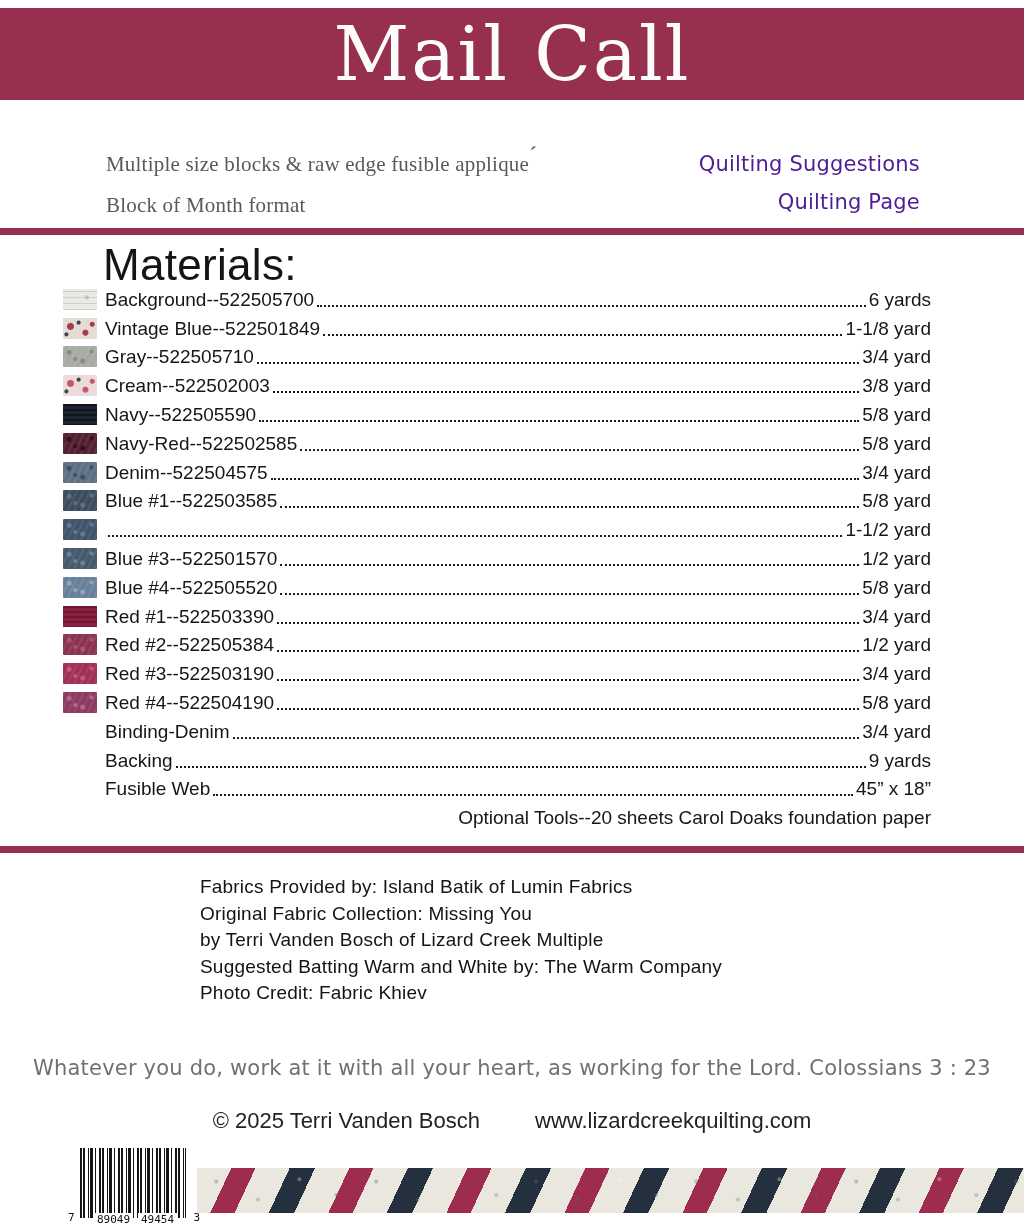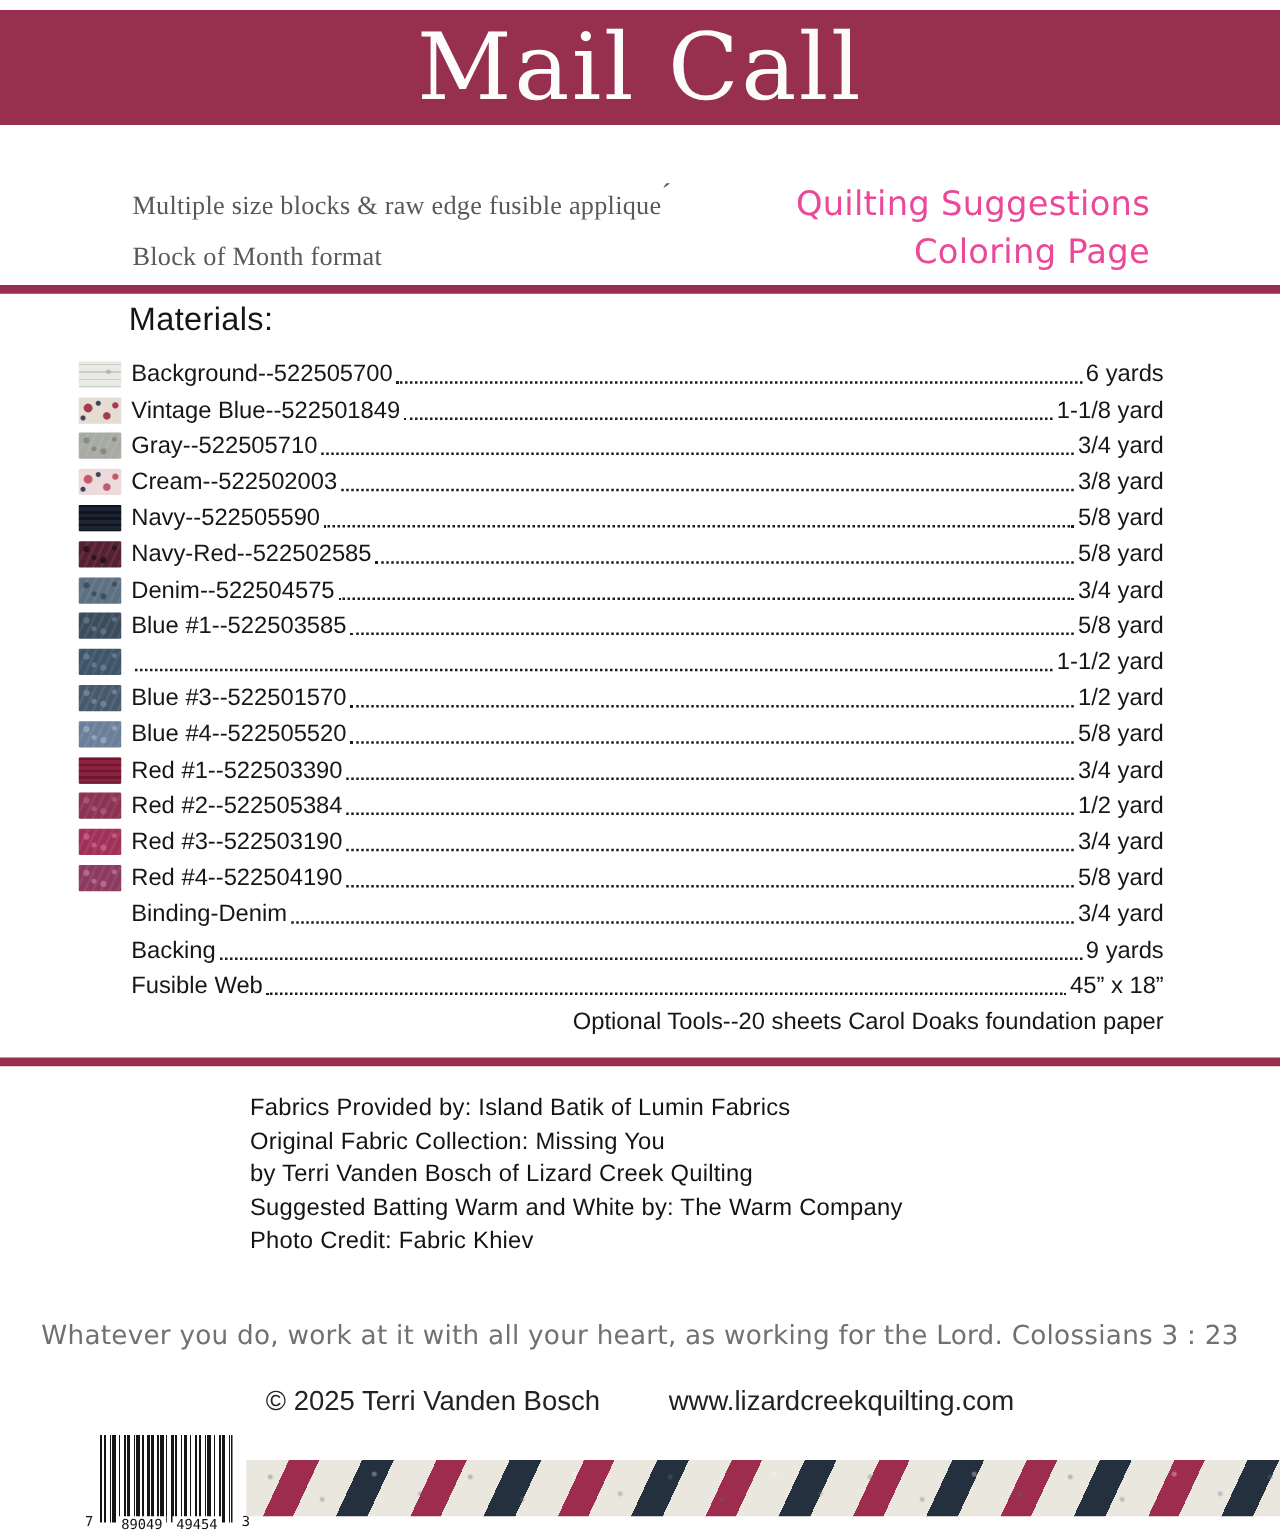--- a/index.html
+++ b/index.html
@@ -28,33 +28,33 @@
   .subtitle-left{
     top:150px;left:106px;
     font-family:"DejaVu Sans", sans-serif;
     font-size:21px;color:#58595b;letter-spacing:.2px;
   }
   .subtitle-left .line{height:41px;line-height:28px;font-family:Liberation Serif, serif;}
   .accent-mark{font-size:24px;vertical-align:8px;line-height:0;}
   .subtitle-right{
     top:150px;right:104px;text-align:right;
     font-family:"DejaVu Sans", sans-serif;
-    font-size:27px;color:#ec4899;letter-spacing:.2px;margin-left:29px;
+    font-size:21px;color:#4c1d95;letter-spacing:.2px;margin-left:29px;
   }
   .subtitle-right .line{height:38px;line-height:28px;}
 
   
   .divider{left:0;right:0;height:7px;background:var(--accent);}
   .divider-1{top:228px;}
   .divider-2{top:846px;}
 
   
   .materials-heading{
     top:240px;left:103px;
-    font-size:26px;color:#151515;letter-spacing:.3px;
+    font-size:44px;color:#151515;letter-spacing:.3px;
   }
   .materials-list{
     top:284px;left:63px;width:868px;
   }
   .material-row{
     display:flex;align-items:flex-end;height:28.8px;
     font-size:19px;line-height:26px;color:#161616;justify-content:flex-end;
   }
   .swatch{
     flex:0 0 34px;width:34px;height:21px;margin:0 8px 3px 0;
@@ -162,21 +162,21 @@
   <div class="banner-title">Mail Call</div>
 </div>
 
 <div class="abs subtitle-left">
   <div class="line"><span>Multiple size blocks &amp; raw edge fusible applique</span><span class="accent-mark">´</span></div>
   <div class="line">Block of Month format</div>
 </div>
 
 <div class="abs subtitle-right">
   <div class="line">Quilting Suggestions</div>
-  <div class="line">Coloring Page</div>
+  <div class="line">Quilting Page</div>
 </div>
 
 <div class="abs divider divider-1"></div>
 
 <div class="abs materials-heading">Materials:</div>
 
 <div class="abs materials-list" id="materials-list">
   <div class="material-row">
     <span class="swatch light" style="--c1: #e9eae5; --c2: #c3c7bd;"></span>
     <span class="material-label">Background--522505700</span>
@@ -307,21 +307,21 @@
     <span class="material-label">Optional Tools--20 sheets Carol Doaks foundation paper</span>
 
   </div>
 </div>
 
 <div class="abs divider divider-2"></div>
 
 <div class="abs credits">
   <div>Fabrics Provided by: Island Batik of Lumin Fabrics</div>
   <div>Original Fabric Collection: Missing You</div>
-  <div>by Terri Vanden Bosch of Lizard Creek Quilting</div>
+  <div>by Terri Vanden Bosch of Lizard Creek Multiple</div>
   <div>Suggested Batting Warm and White by: The Warm Company</div>
   <div>Photo Credit: Fabric Khiev</div>
 </div>
 
 <div class="abs verse">Whatever you do, work at it with all your heart, as working for the Lord. Colossians 3 : 23</div>
 
 <div class="abs copyright-row">
   <span>© 2025  Terri Vanden Bosch</span>
   <a class="website" href="#">www.lizardcreekquilting.com</a>
 </div>

